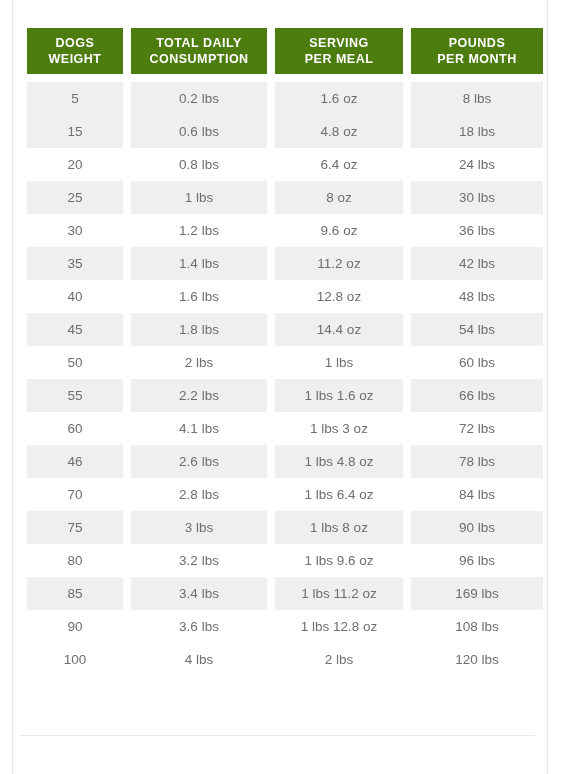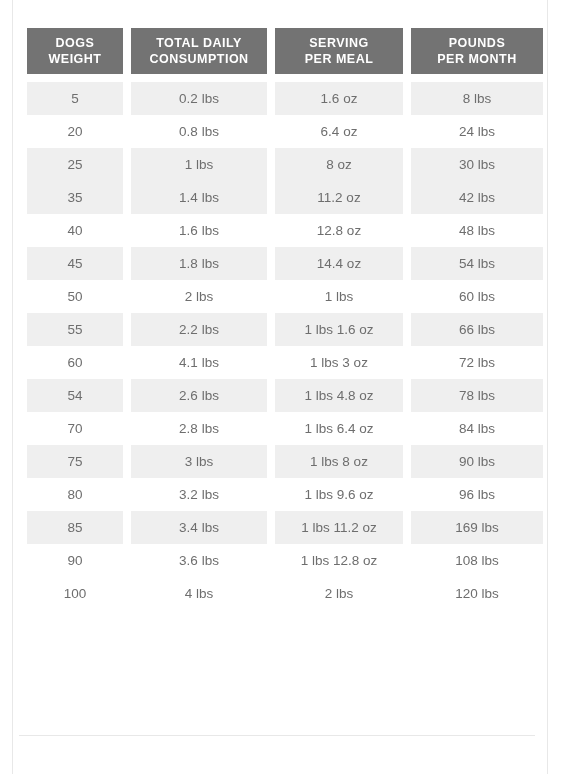--- a/index.html
+++ b/index.html
@@ -40,21 +40,21 @@
     table-layout: fixed;
   }
 
   .table-grid th,
   .table-grid td {
     padding: 0;
     margin: 0;
   }
 
   th.col-head {
-    background: #737373;
+    background: #4d7c0f;
     color: #ffffff;
     font-size: 12.5px;
     font-weight: bold;
     letter-spacing: 0.5px;
     line-height: 16px;
     text-align: center;
     height: 46px;
     vertical-align: middle;
     text-transform: uppercase;
   }
@@ -129,32 +129,44 @@
           <td></td>
           <td></td>
           <td></td>
         </tr>
       <tr class="band">
             <td class="data-cell">5</td>
             <td class="data-cell">0.2 lbs</td>
             <td class="data-cell">1.6 oz</td>
             <td class="data-cell">8 lbs</td>
           </tr>
+          <tr class="band">
+            <td class="data-cell">15</td>
+            <td class="data-cell">0.6 lbs</td>
+            <td class="data-cell">4.8 oz</td>
+            <td class="data-cell">18 lbs</td>
+          </tr>
           <tr>
             <td class="data-cell">20</td>
             <td class="data-cell">0.8 lbs</td>
             <td class="data-cell">6.4 oz</td>
             <td class="data-cell">24 lbs</td>
           </tr>
           <tr class="band">
             <td class="data-cell">25</td>
             <td class="data-cell">1 lbs</td>
             <td class="data-cell">8 oz</td>
             <td class="data-cell">30 lbs</td>
           </tr>
+          <tr>
+            <td class="data-cell">30</td>
+            <td class="data-cell">1.2 lbs</td>
+            <td class="data-cell">9.6 oz</td>
+            <td class="data-cell">36 lbs</td>
+          </tr>
           <tr class="band">
             <td class="data-cell">35</td>
             <td class="data-cell">1.4 lbs</td>
             <td class="data-cell">11.2 oz</td>
             <td class="data-cell">42 lbs</td>
           </tr>
           <tr>
             <td class="data-cell">40</td>
             <td class="data-cell">1.6 lbs</td>
             <td class="data-cell">12.8 oz</td>
@@ -178,21 +190,21 @@
             <td class="data-cell">1 lbs 1.6 oz</td>
             <td class="data-cell">66 lbs</td>
           </tr>
           <tr>
             <td class="data-cell">60</td>
             <td class="data-cell">4.1 lbs</td>
             <td class="data-cell">1 lbs 3 oz</td>
             <td class="data-cell">72 lbs</td>
           </tr>
           <tr class="band">
-            <td class="data-cell">54</td>
+            <td class="data-cell">46</td>
             <td class="data-cell">2.6 lbs</td>
             <td class="data-cell">1 lbs 4.8 oz</td>
             <td class="data-cell">78 lbs</td>
           </tr>
           <tr>
             <td class="data-cell">70</td>
             <td class="data-cell">2.8 lbs</td>
             <td class="data-cell">1 lbs 6.4 oz</td>
             <td class="data-cell">84 lbs</td>
           </tr>

